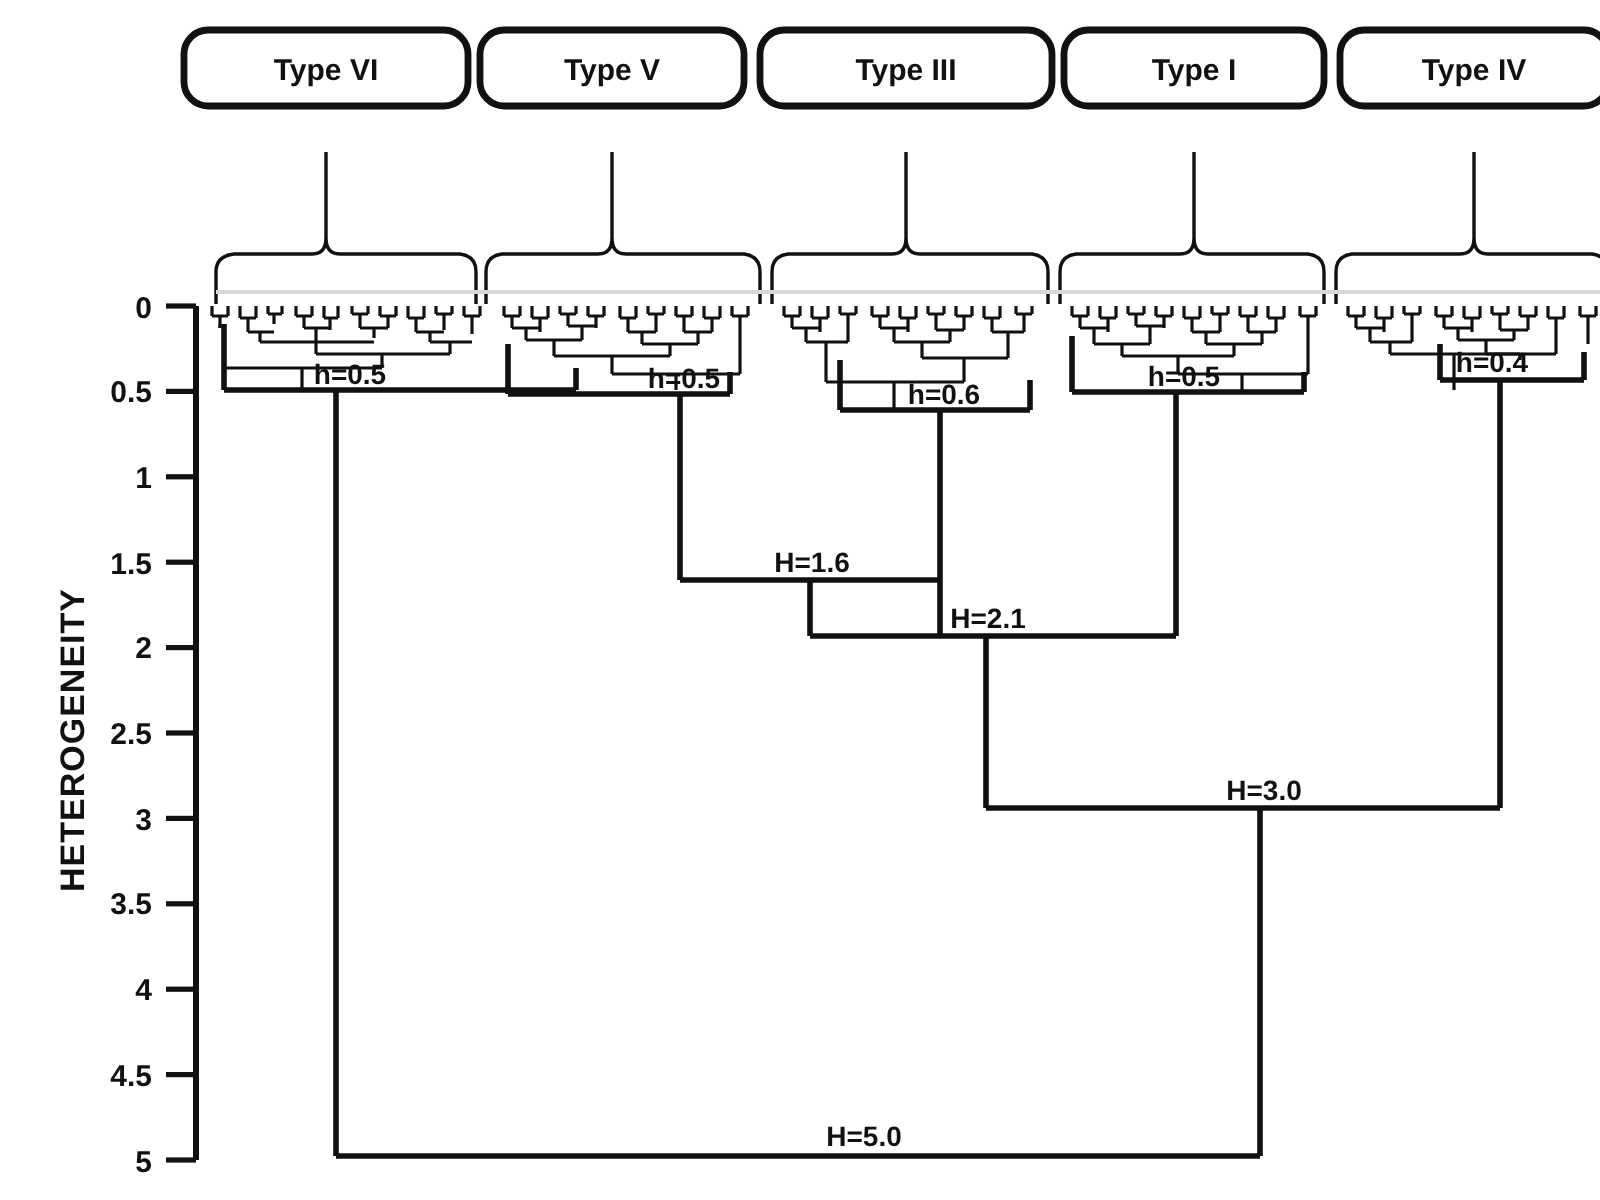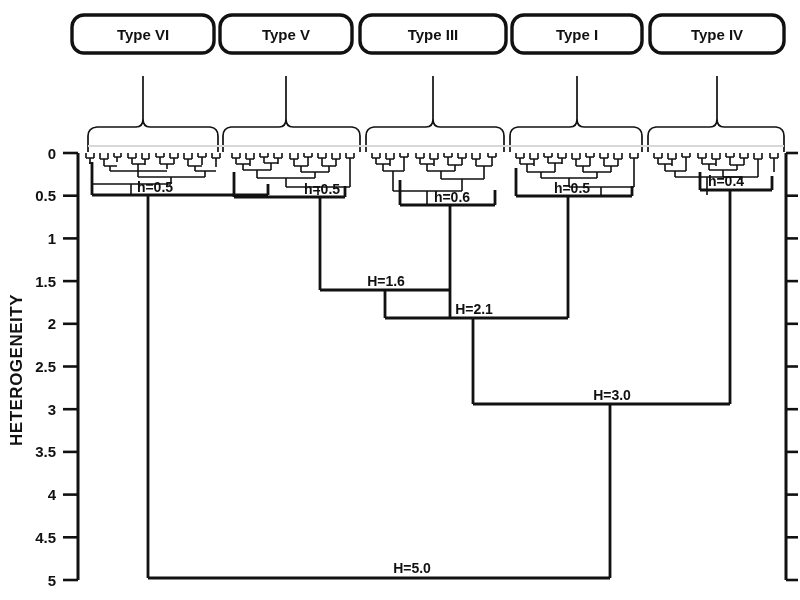--- a/index.html
+++ b/index.html
@@ -1,18 +1,18 @@
 <!DOCTYPE html>
 <html><head>
 <meta charset="utf-8">
 <style>
   html,body{margin:0;padding:0;background:#ffffff;}
   body{width:800px;height:600px;overflow:hidden;
        font-family:"Liberation Sans","DejaVu Sans",sans-serif;}
-  #stage{position:relative;width:660px;height:600px;background:#fff;}
+  #stage{position:relative;width:660px;height:600px;background:#fff;margin-left:20px;}
   svg{display:block;}
   .boxlabel{font:bold 15px "Liberation Sans",sans-serif;fill:#111;}
   .axistick{font:bold 15px "Liberation Sans",sans-serif;fill:#111;}
   .hlabel{font:bold 14px "Liberation Sans",sans-serif;fill:#111;}
   .Hlabel{font:bold 14px "Liberation Sans",sans-serif;fill:#111;}
   .ytitle{font:bold 17px "Liberation Sans",sans-serif;fill:#111;letter-spacing:.5px;}
 </style>
 </head>
 <body>
 

